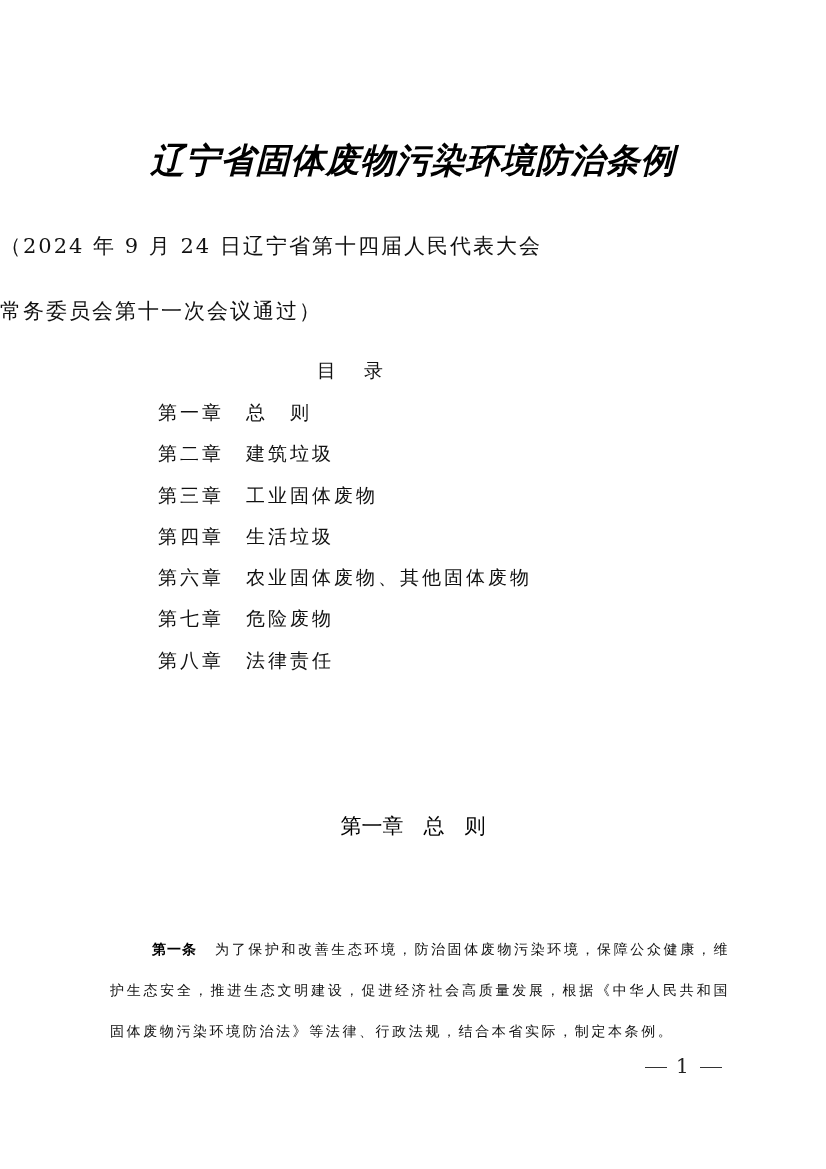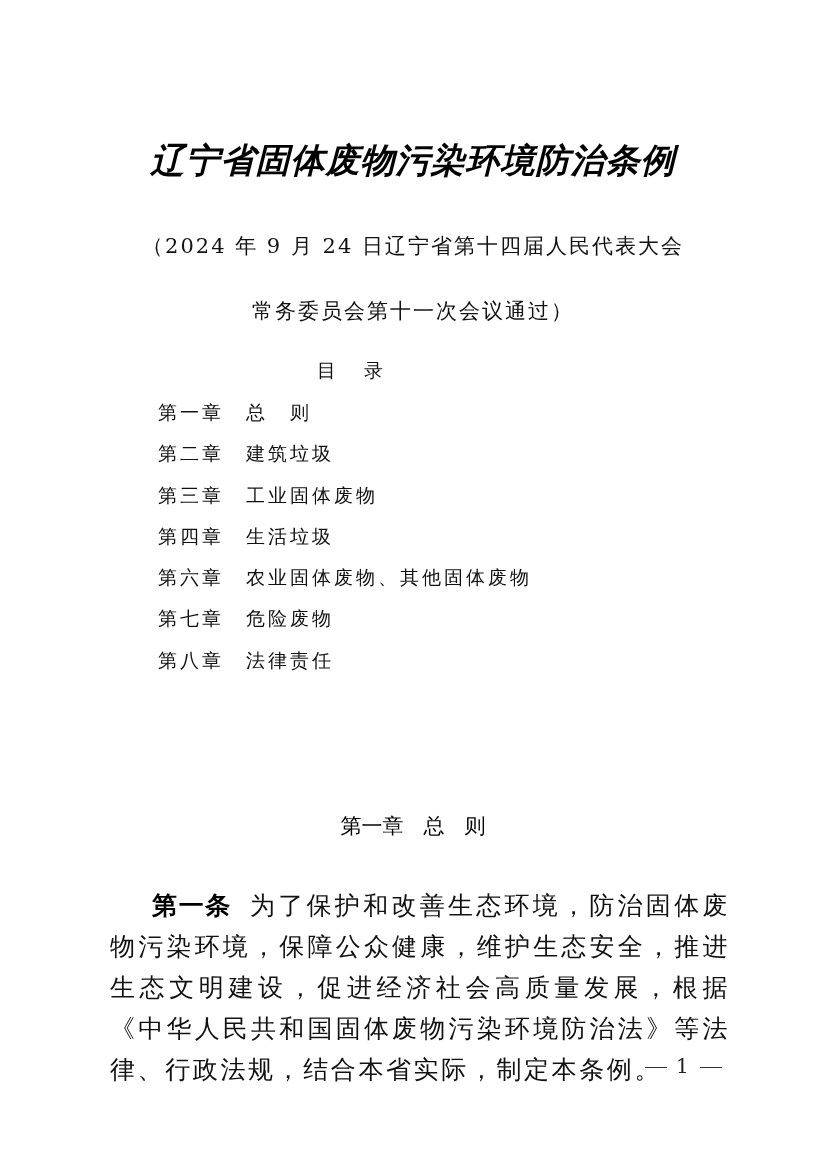--- a/index.html
+++ b/index.html
@@ -32,21 +32,21 @@
     font-weight: bold;
     font-size: 34px;
     letter-spacing: 1px;
     color: #000000;
     font-style: italic;
   }
   .subtitle-line {
     position: absolute;
     left: 0;
     width: 826px;
-    text-align: center;
+    text-align: left;
     font-size: 21px;
     letter-spacing: 2px;
     color: #111;
   }
   .subtitle-line.l1 { top: 232px; }
   .subtitle-line.l2 { top: 273px; margin-top: 24px; }
 
   .toc-heading {
     position: absolute;
     left: 0;
@@ -92,23 +92,23 @@
     font-family: "DejaVu Sans", "Liberation Sans", sans-serif;
     font-size: 21px;
     color: #000;
   }
   .chapter-heading span { display: inline-block; }
   .chapter-heading .gap { width: 20px; }
 
   .article {
     position: absolute;
     left: 110px;
-    top: 885px;
+    top: 929px;
     width: 620px;
-    font-size: 25px;
+    font-size: 14px;
     line-height: 41px;
     letter-spacing: 2.6px;
     text-align: justify;
     color: #111;
   }
   .article p {
     margin: 0;
     text-indent: 42px;
   }
   .article .article-no {

